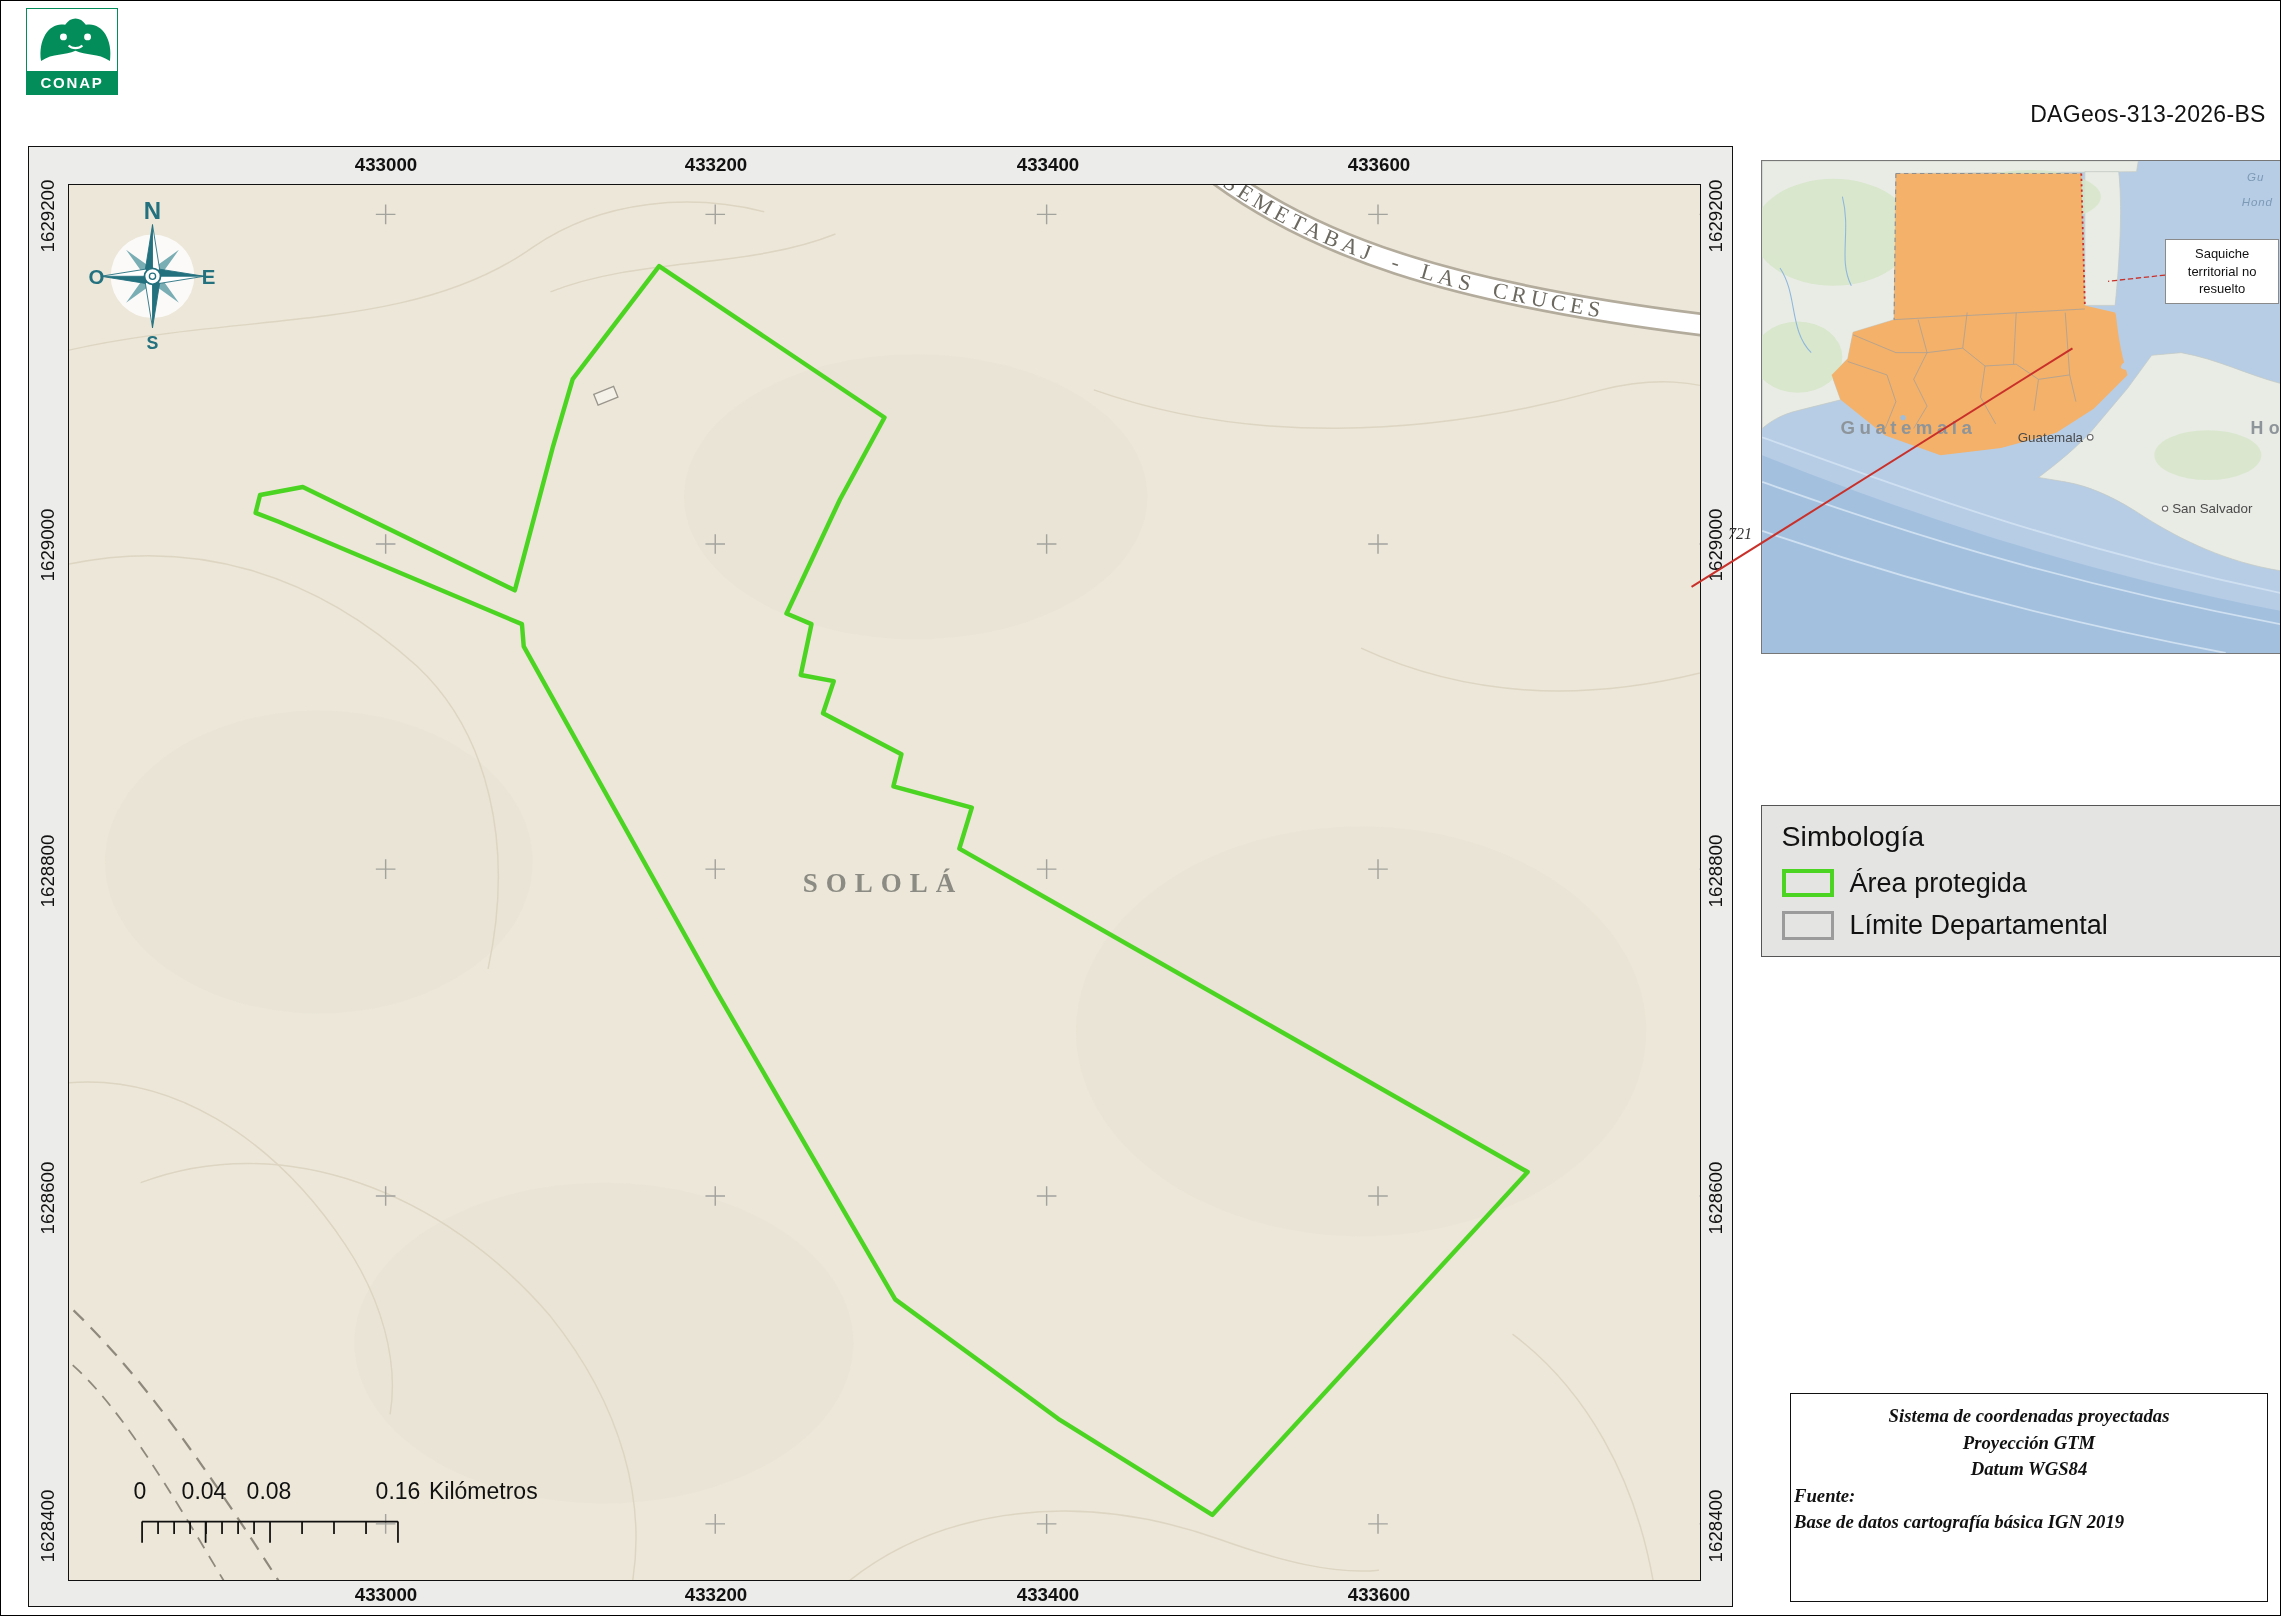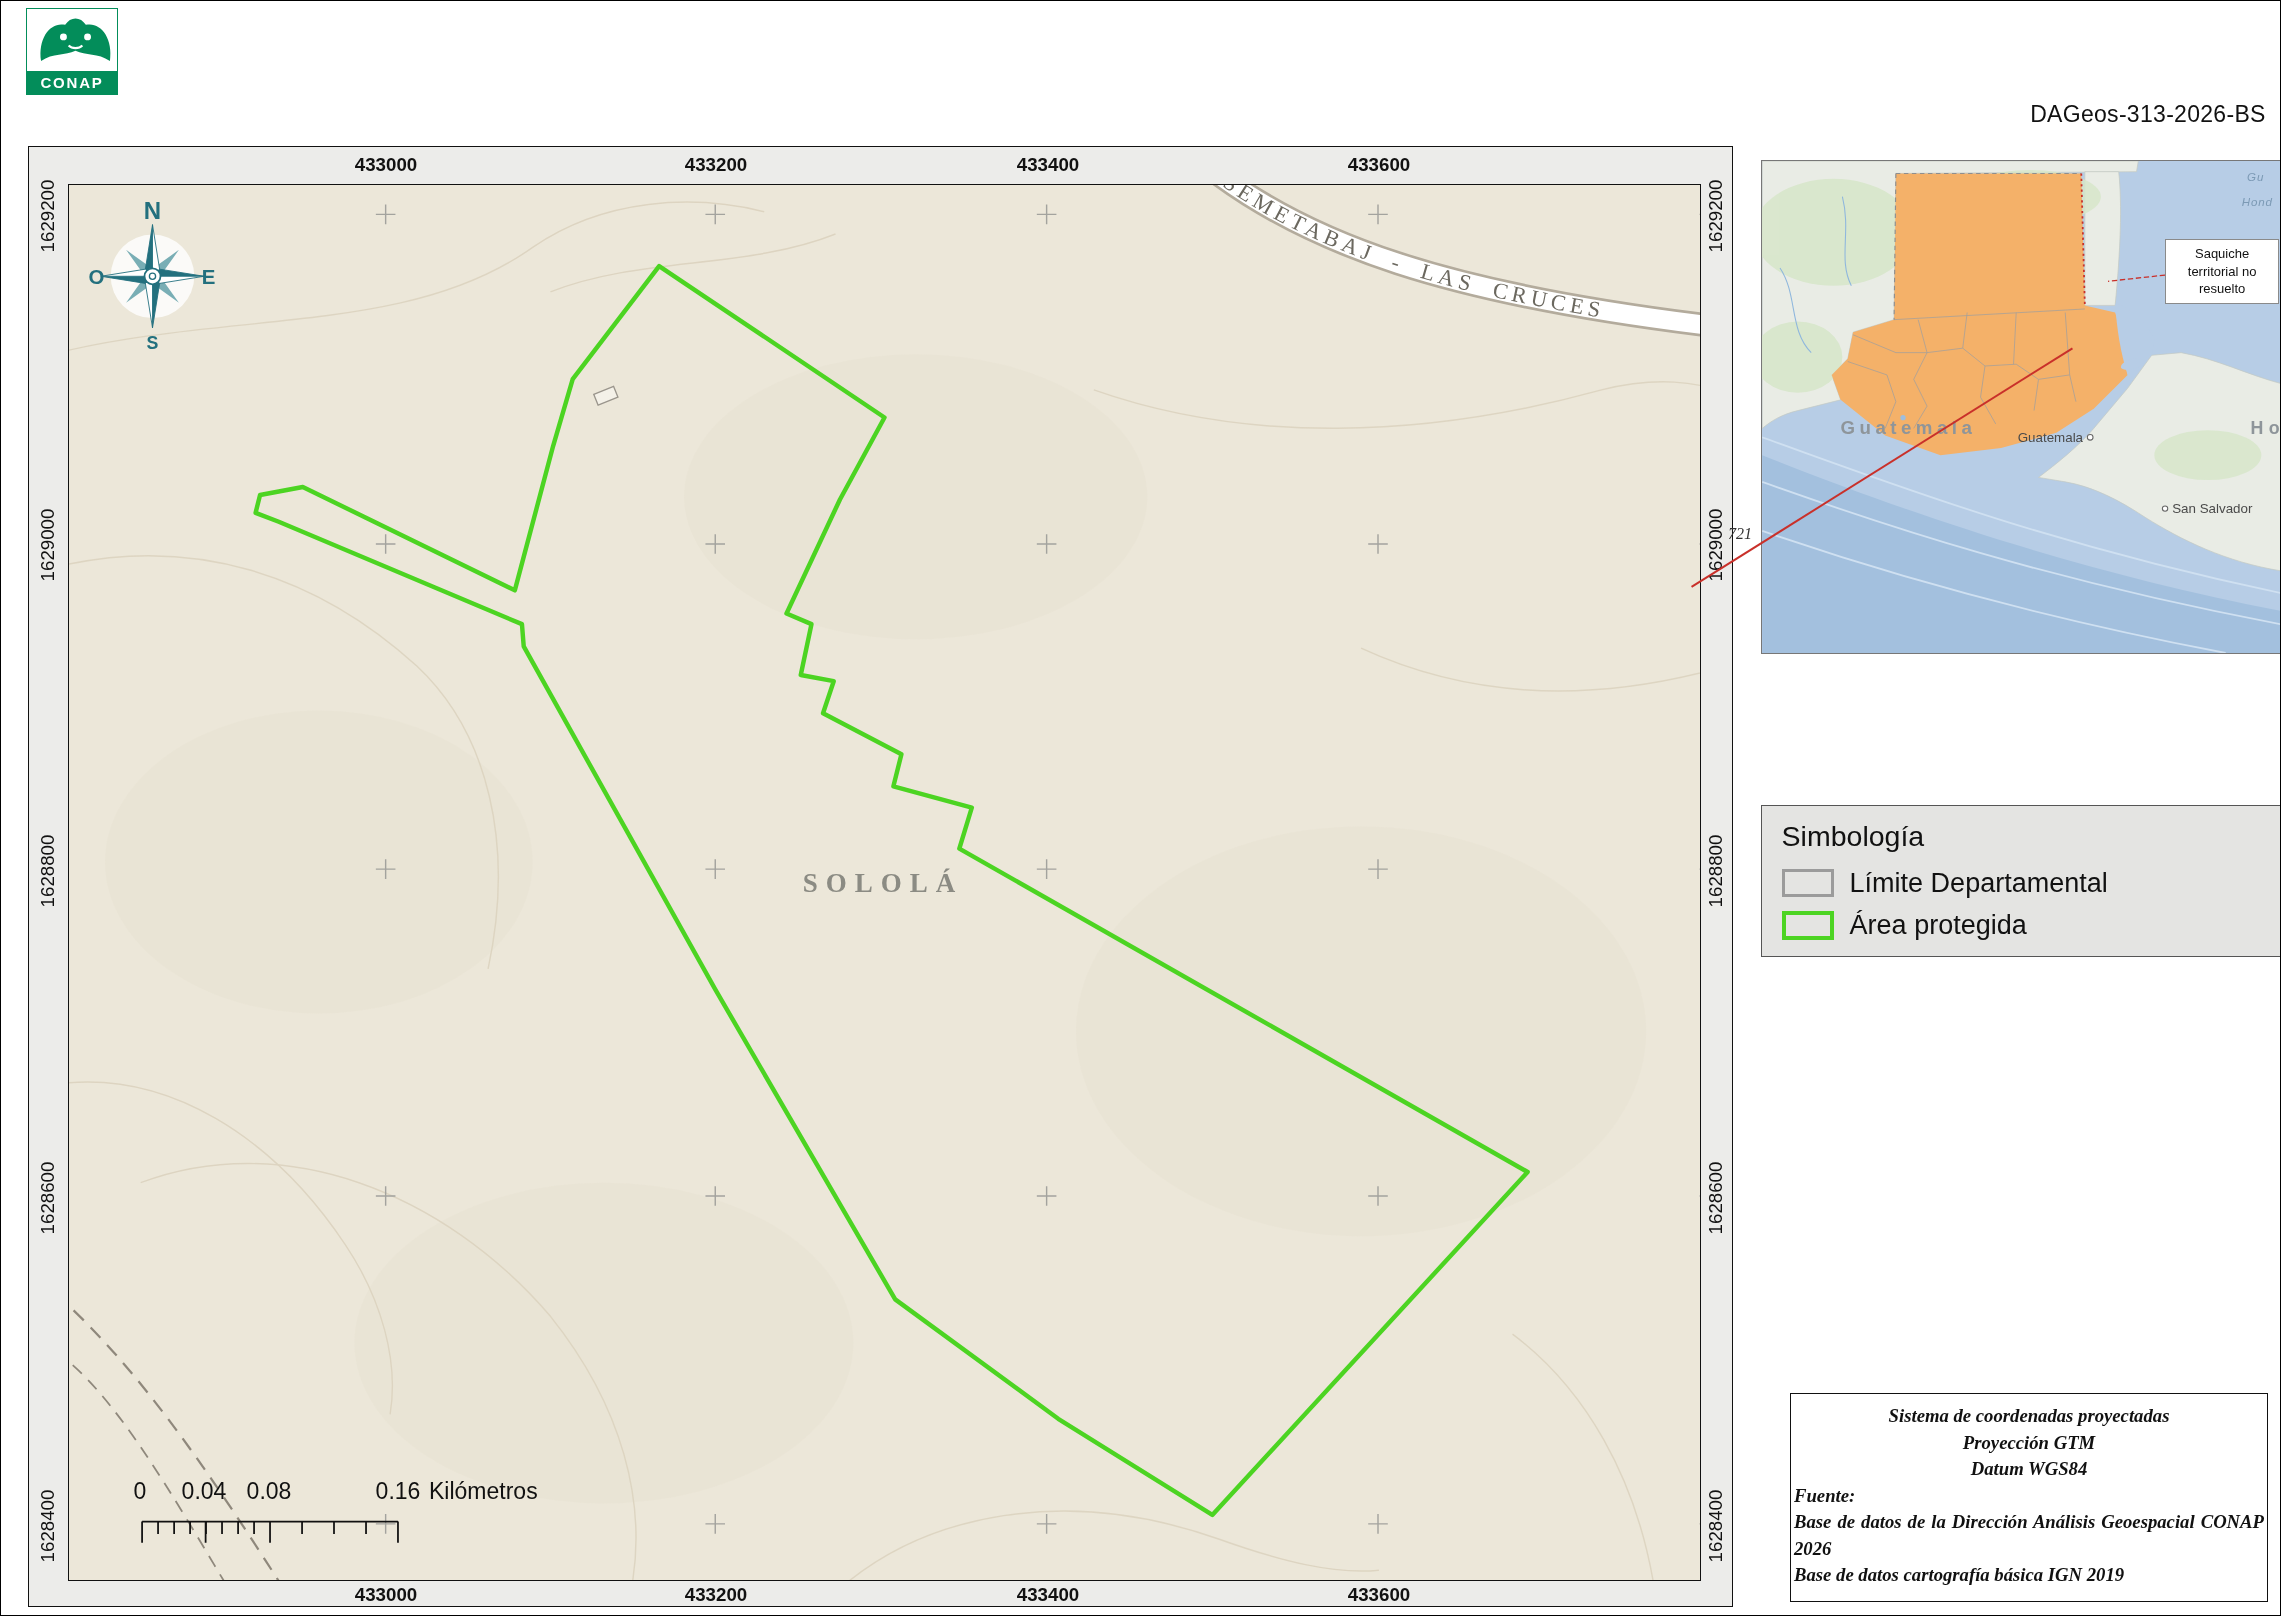--- a/index.html
+++ b/index.html
@@ -263,32 +263,31 @@
   </div>
 
   <svg class="locator-line" width="606" height="267" viewBox="0 0 680 300">
     <line x1="17" y1="283" x2="445" y2="15" stroke="#c9302a" stroke-width="2.2"></line>
   </svg>
   <div class="ref-label">721</div>
 
   <div class="legend">
     <div class="legend-title">Simbología</div>
     <div class="legend-row">
+      <span class="swatch swatch-green"></span>
+      <span class="legend-label">Área protegida</span>
+    </div>
+    <div class="legend-row">
       <span class="swatch swatch-gray"></span>
       <span class="legend-label">Límite Departamental</span>
-    </div>
-    <div class="legend-row">
-      <span class="swatch swatch-green"></span>
-      <span class="legend-label">Área protegida</span>
     </div>
   </div>
 
   <div class="credits">
     <div class="c-center">Sistema de coordenadas proyectadas</div>
     <div class="c-center">Proyección GTM</div>
     <div class="c-center">Datum WGS84</div>
     <div>Fuente:</div>
-    <div class="c-just">Base de datos de la Dirección Análisis Geoespacial CONAP 2026</div>
     <div>Base de datos cartografía básica IGN 2019</div>
   </div>
 
 </div>
 
 
 </body></html>

